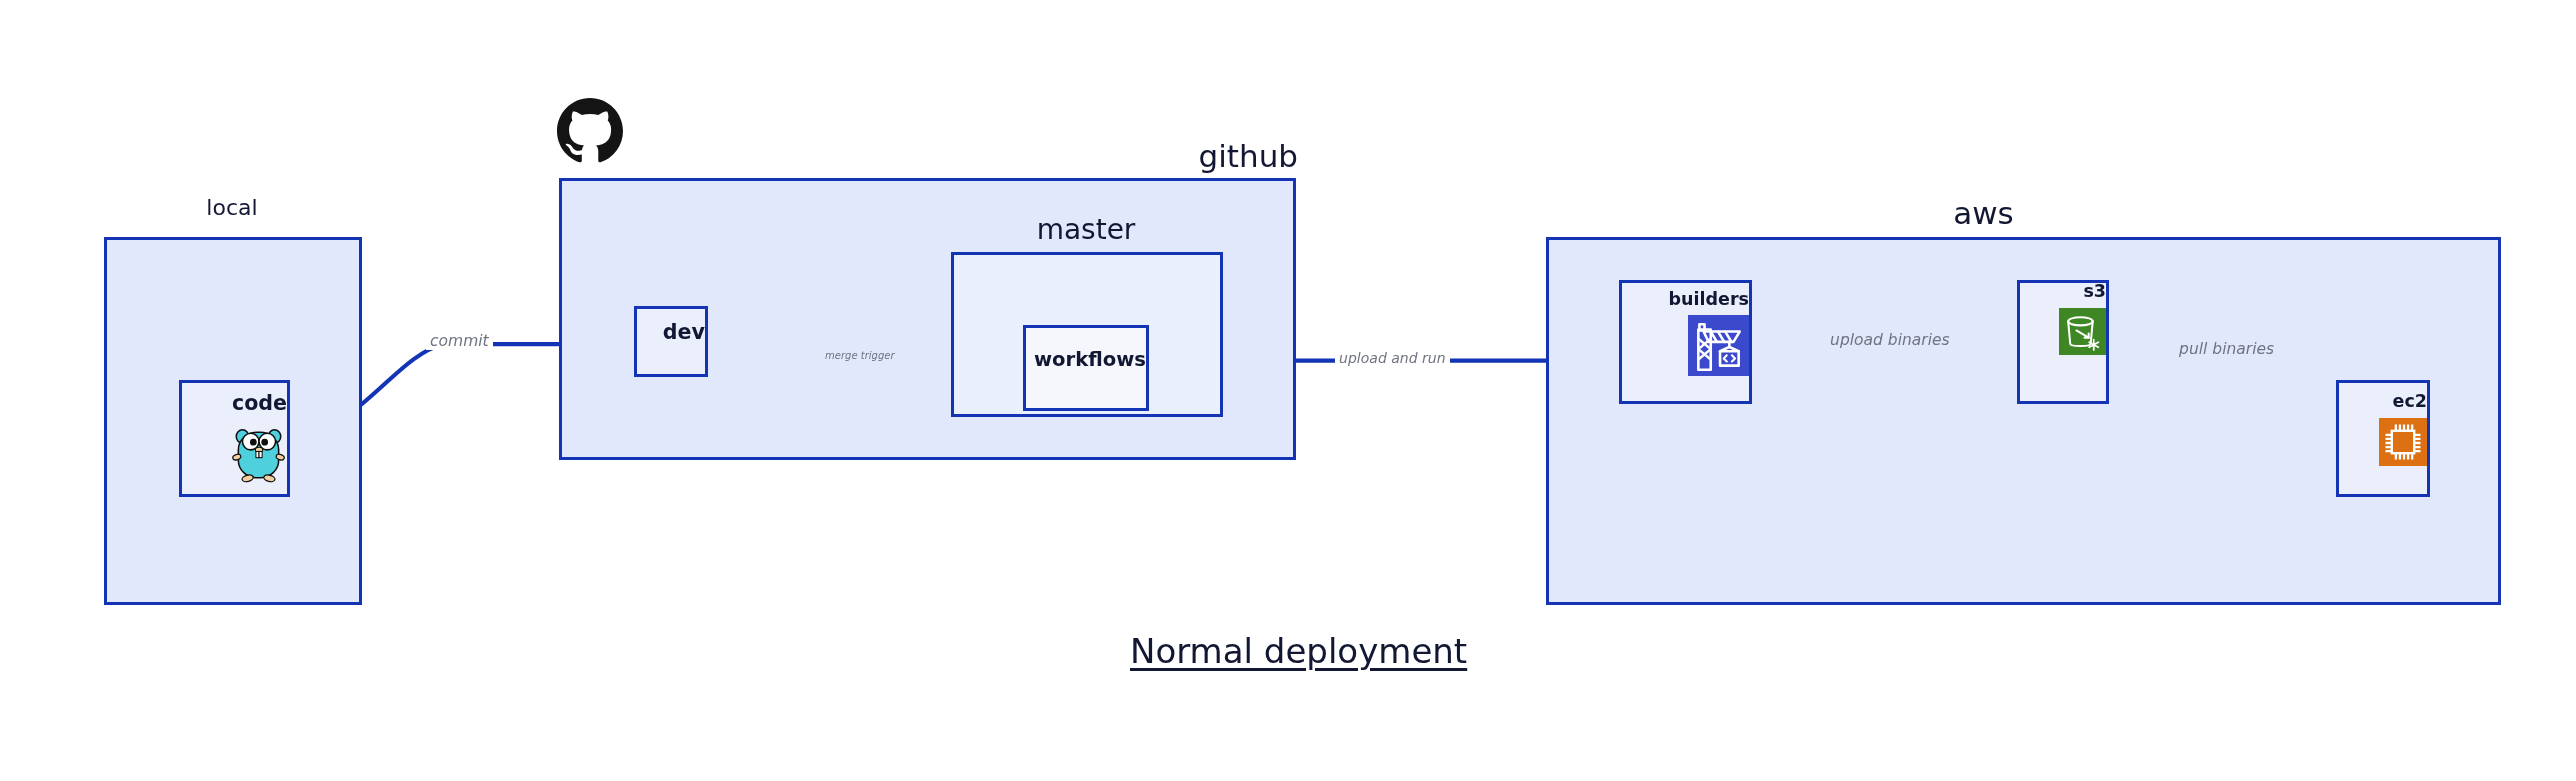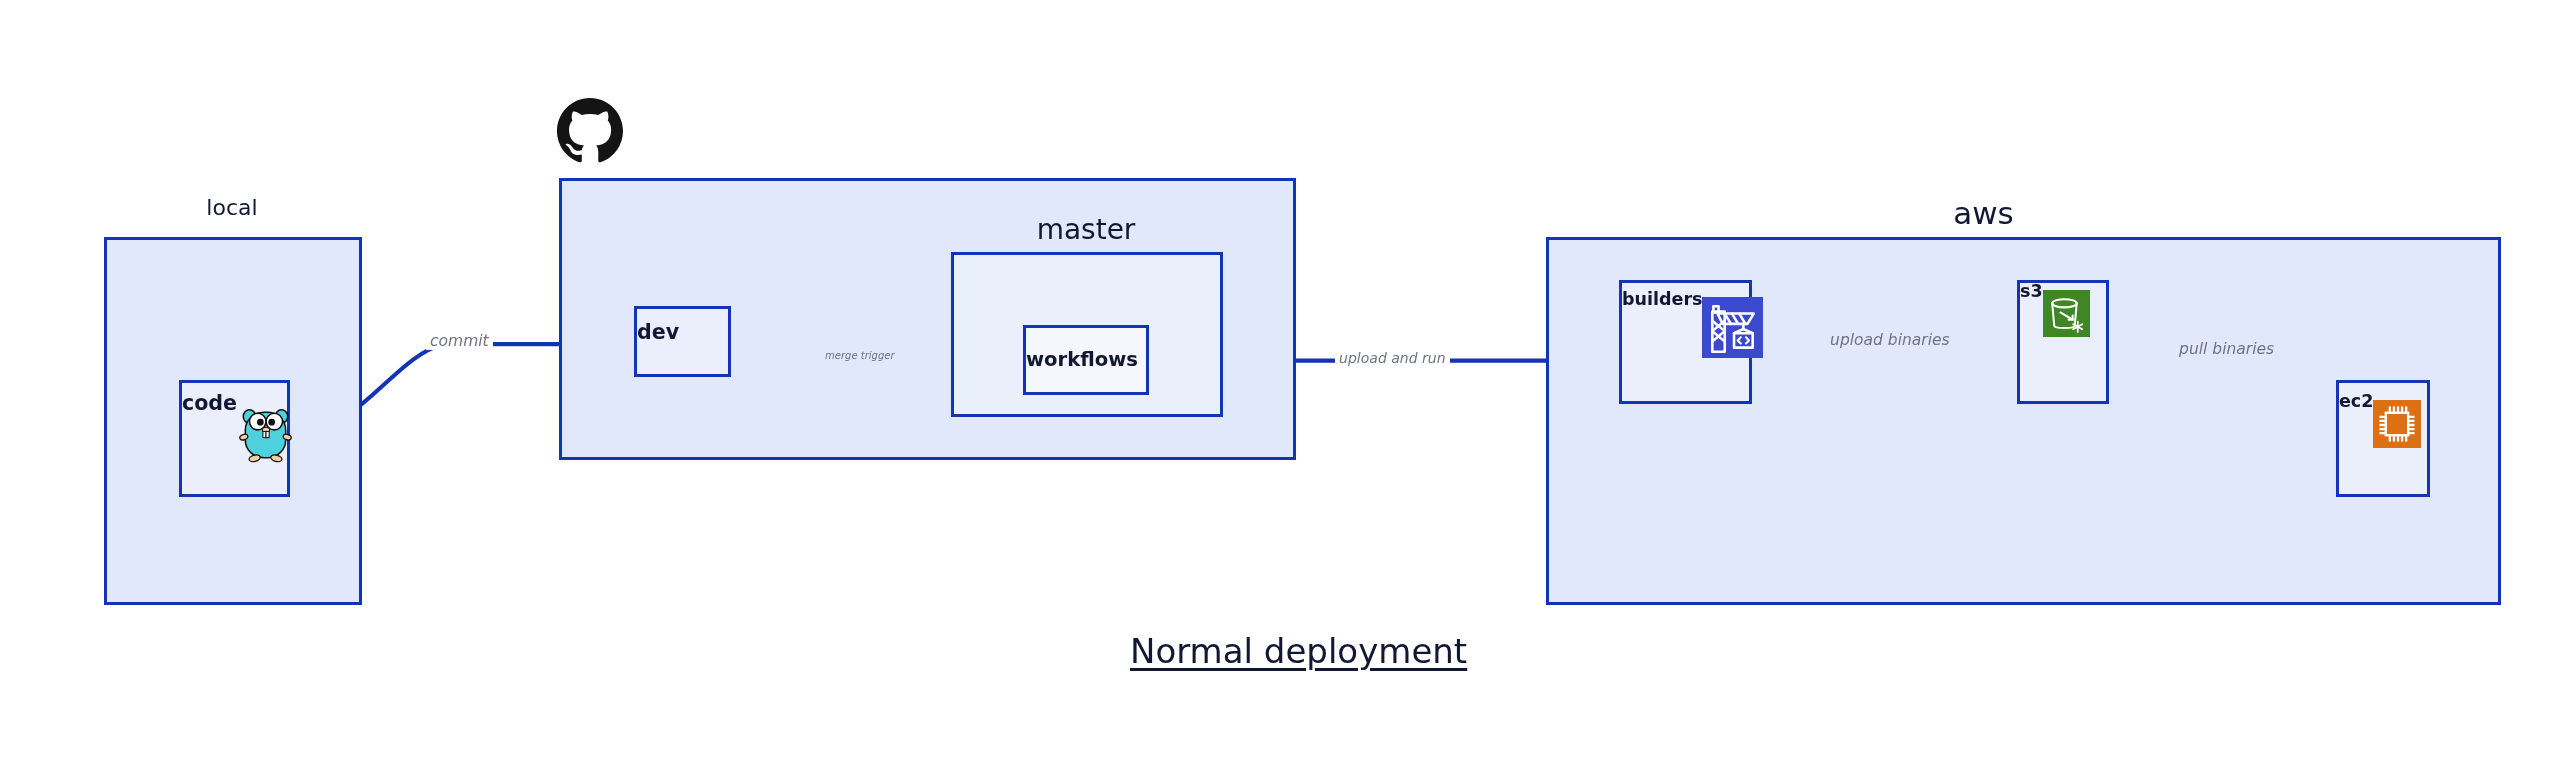--- a/index.html
+++ b/index.html
@@ -41,21 +41,22 @@
     white-space: nowrap;
     text-align: center;
   }
   
   .node {
     position: absolute;
     background: #eaeffb;
     border: 3.6px solid #1334b4;
     box-sizing: border-box;
     display: flex;
-    align-items: flex-start;
+    flex-direction: column;
+    align-items: flex-end;
   }
   .node-label {
     color: #121833;
     font-family: "DejaVu Sans", sans-serif;
     font-weight: 700;
     white-space: nowrap;
     line-height: 1;
   }
   .node-icon {
     display: block;
@@ -145,40 +146,41 @@
         <circle cx="45" cy="37" r="6.5" fill="#101010"></circle>
         <circle cx="67" cy="37" r="6.5" fill="#101010"></circle>
 
         <ellipse cx="56" cy="52" rx="7" ry="5" fill="#f3d0a0" stroke="#101010" stroke-width="2"></ellipse>
         <rect x="50" y="55" width="6" height="12" fill="#ffffff" stroke="#101010" stroke-width="2"></rect>
         <rect x="56" y="55" width="6" height="12" fill="#ffffff" stroke="#101010" stroke-width="2"></rect>
       </svg>
     </span>
   </div>
 
+  <div class="group-label" style="left:1061px; top:138px; width:237px; font-size:31px; text-align:right;">github</div>
   <span id="github-logo" style="left:557px; top:98px;">
     <svg width="66" height="66" viewBox="0 0 16 16" xmlns="http://www.w3.org/2000/svg">
       <path fill="#141414" d="M8 0C3.58 0 0 3.58 0 8c0 3.54 2.29 6.53 5.47 7.59.4.07.55-.17.55-.38
         0-.19-.01-.82-.01-1.49-2.01.37-2.53-.49-2.69-.94-.09-.23-.48-.94-.82-1.13-.28-.15-.68-.52-.01-.53.63-.01
         1.08.58 1.23.82.72 1.21 1.87.87 2.33.66.07-.52.28-.87.51-1.07-1.78-.2-3.64-.89-3.64-3.95
         0-.87.31-1.59.82-2.15-.08-.2-.36-1.02.08-2.12 0 0 .67-.21 2.2.82.64-.18 1.32-.27 2-.27.68 0
         1.36.09 2 .27 1.53-1.04 2.2-.82 2.2-.82.44 1.1.16 1.92.08 2.12.51.56.82 1.27.82 2.15 0
         3.07-1.87 3.75-3.65 3.95.29.25.54.73.54 1.48 0 1.07-.01 1.93-.01 2.2 0 .21.15.46.55.38A8.01 8.01 0 0 0 16 8c0-4.42-3.58-8-8-8z"></path>
     </svg>
   </span>
   <div class="group" style="left:559px; top:178px; width:737px; height:282px;"></div>
 
-  <div class="node" style="left:634px; top:306px; width:97px; height:71px; padding-top:13.4px;">
+  <div class="node" style="left:634px; top:306px; width:74px; height:71px; padding-top:13.4px;">
     <div class="node-label" style="font-size:20.6px;">dev</div>
   </div>
 
   <div class="group-label" style="left:951px; top:213px; width:270px; font-size:28px;">master</div>
   <div class="group" style="left:951px; top:252px; width:272px; height:165px; background:#e9effb;"></div>
 
-  <div class="node" style="left:1023px; top:325px; width:126px; height:70px; padding-top:21.6px; background:#f5f7fd;">
+  <div class="node" style="left:1023px; top:325px; width:126px; height:86px; padding-top:21.6px; background:#f5f7fd;">
     <div class="node-label" style="font-size:19.6px;">workflows</div>
   </div>
 
   <div class="group-label" style="left:1865px; top:195px; width:237px; font-size:31px;">aws</div>
   <div class="group" style="left:1546px; top:237px; width:955px; height:368px;"></div>
 
   <div class="node" style="left:1619px; top:280px; width:133px; height:124px; padding-top:8.2px;">
     <div class="node-label" style="font-size:17.5px;">builders</div>
     <span class="node-icon" style="margin-top:6.2px;">
       <svg width="61" height="61" viewBox="0 0 118 118" xmlns="http://www.w3.org/2000/svg">

